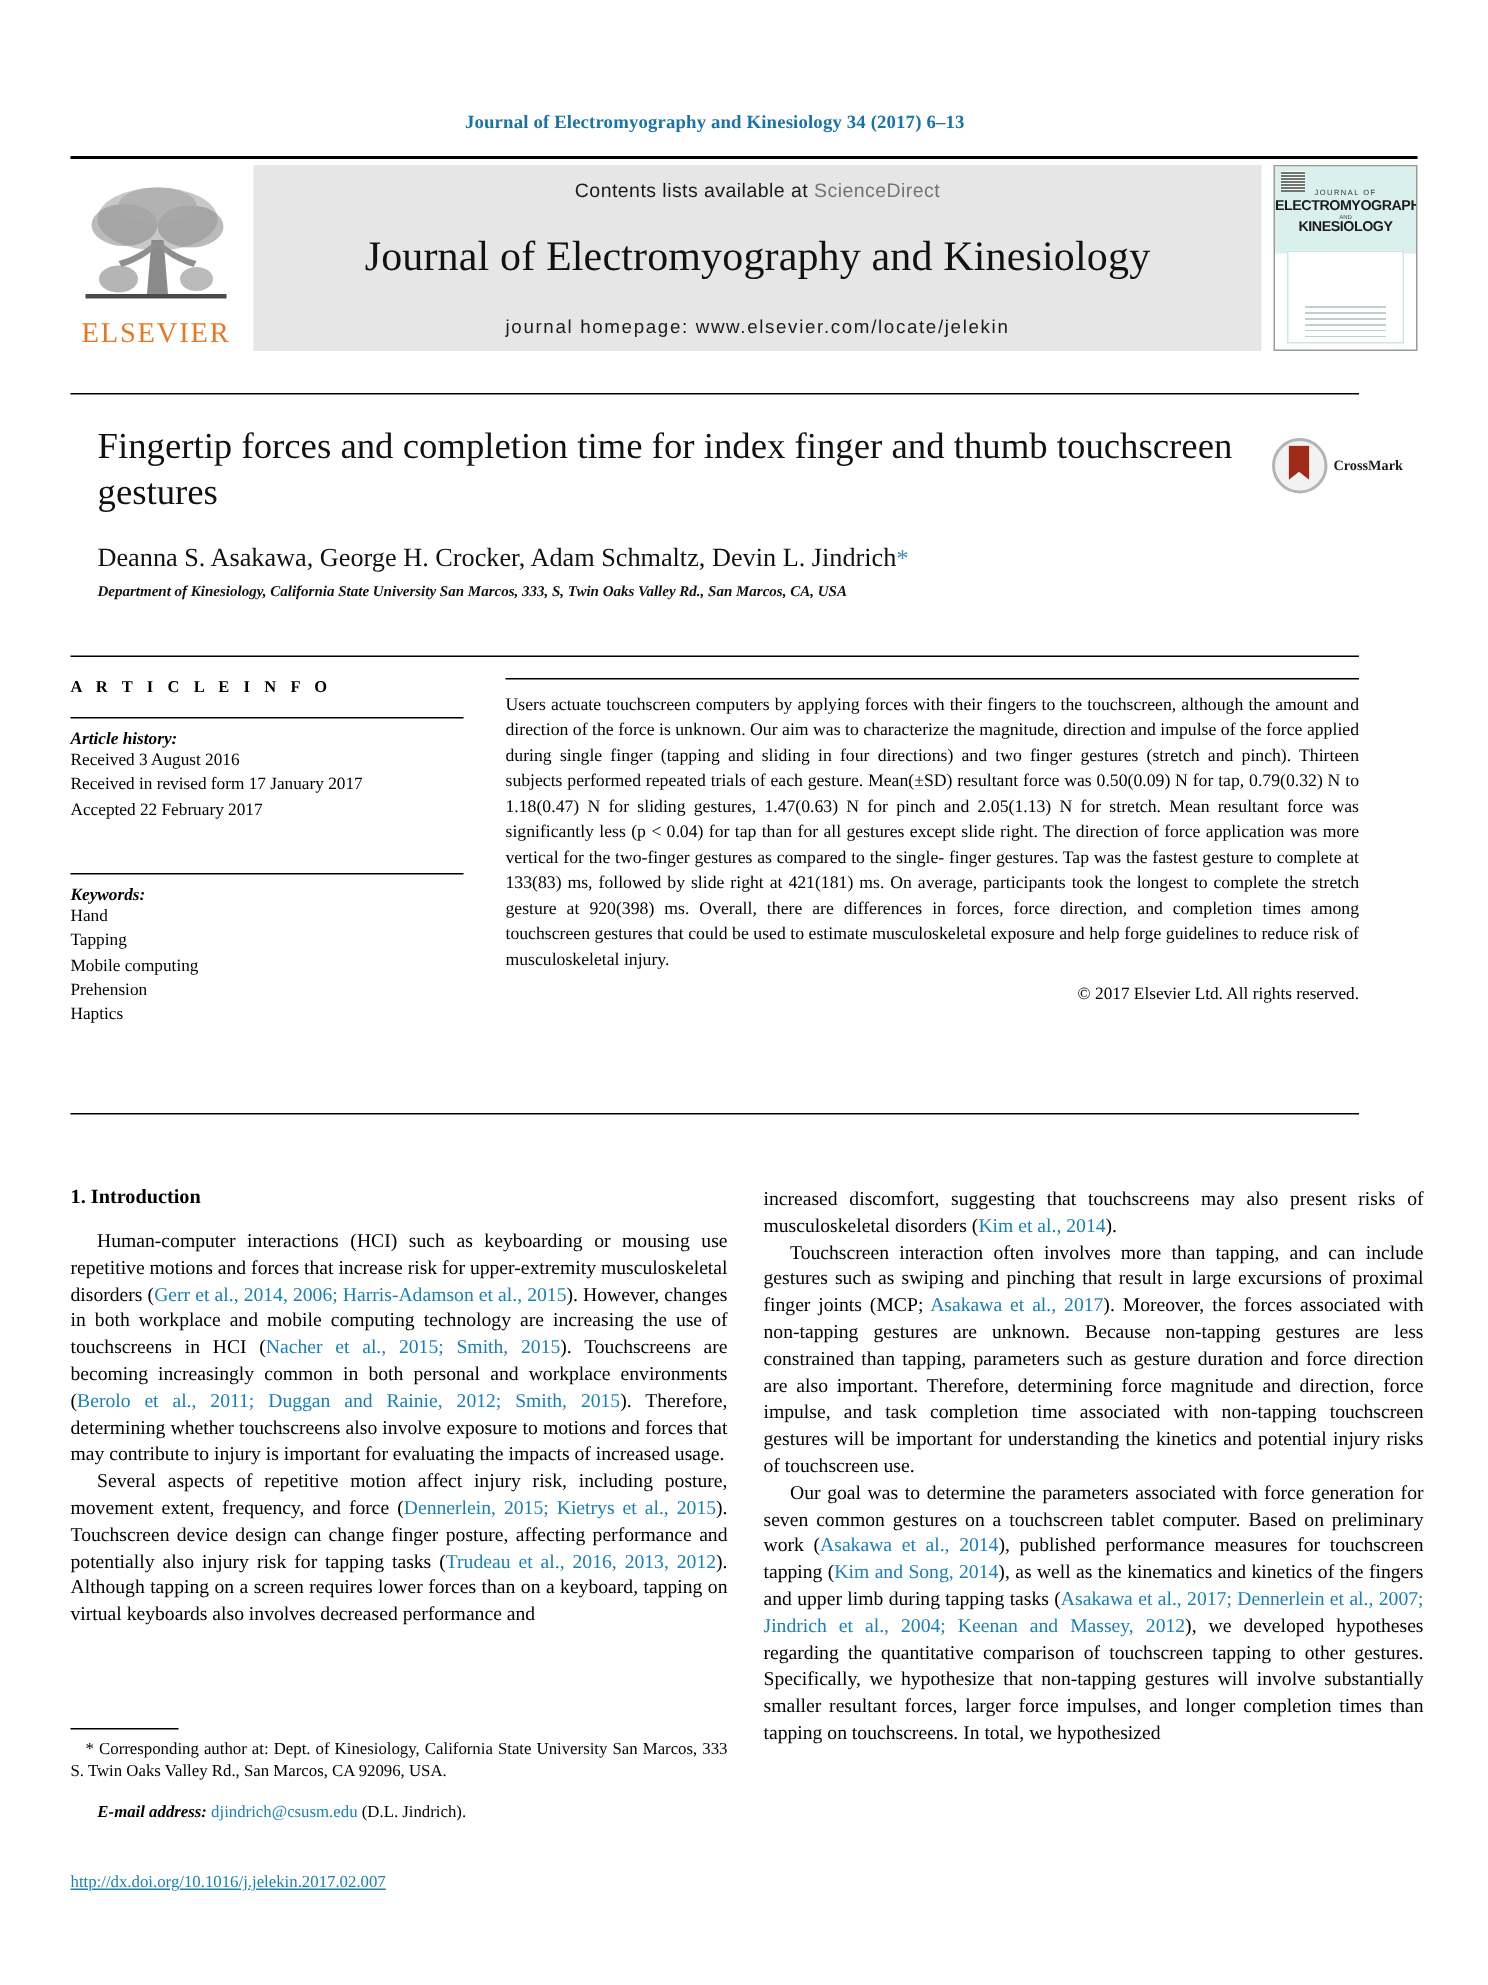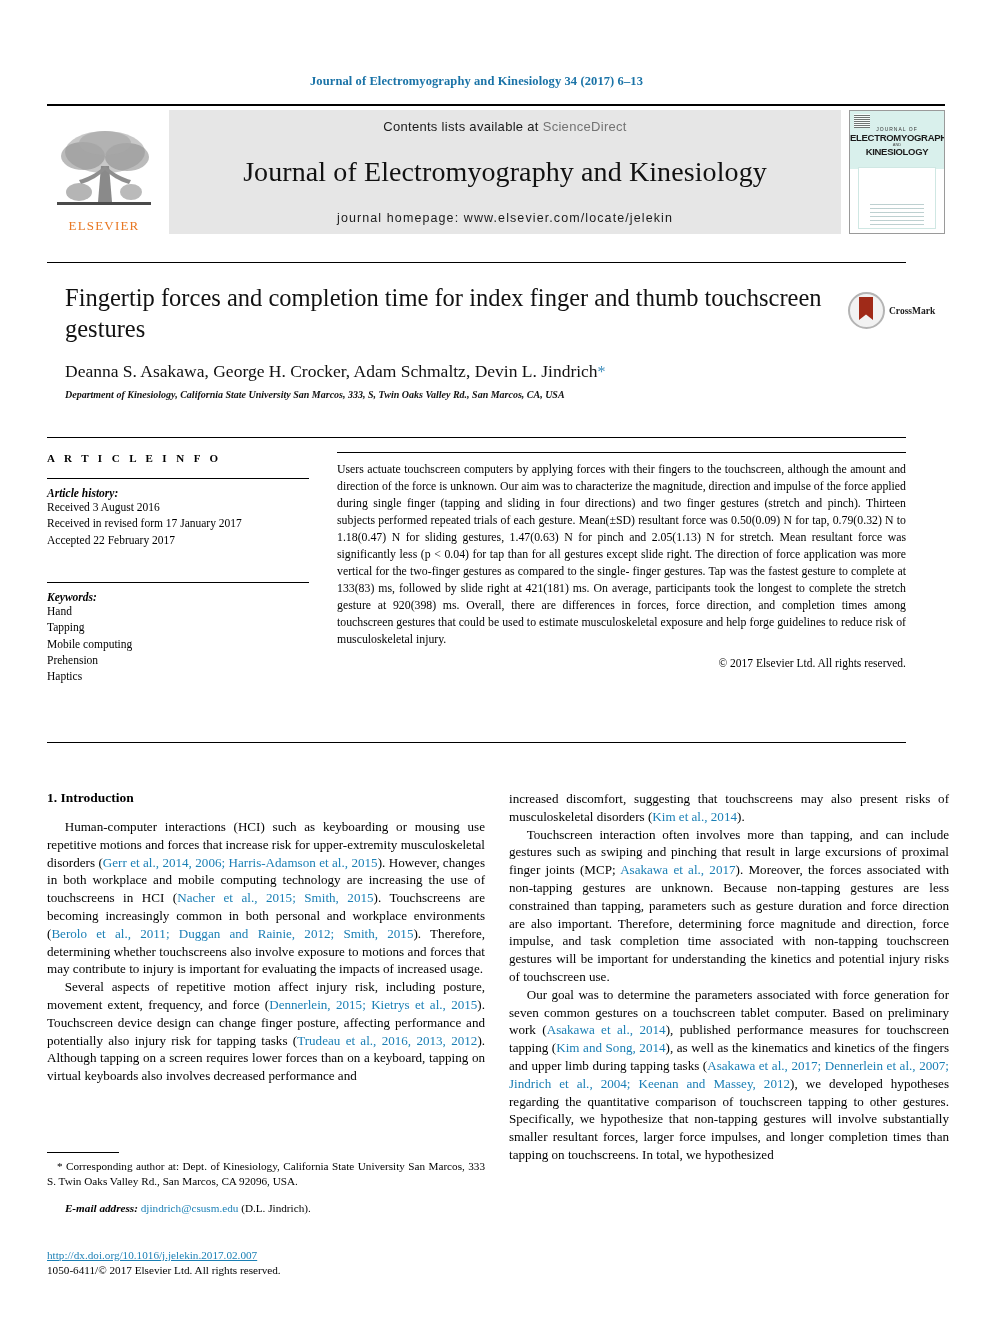--- a/index.html
+++ b/index.html
@@ -60,21 +60,21 @@
     flex: 0 0 114px;
     display: flex;
     flex-direction: column;
     align-items: center;
     justify-content: flex-end;
     padding-bottom: 2px;
   }
   .tree-svg { display:block; }
   .elsevier-word {
     font-family: "Liberation Serif", serif;
-    font-size: 13px;
+    font-size: 19px;
     letter-spacing: 1.2px;
     color: #E87722;
     line-height: 1;
     margin-top: 1px;
   }
 
   
   .masthead-center {
     flex: 1 1 auto;
     background: #e6e6e6;
@@ -451,16 +451,15 @@
     <span class="lead">* Corresponding author at: Dept. of Kinesiology, California State University San Marcos, 333 S. Twin Oaks Valley Rd., San Marcos, CA 92096, USA.</span>
     <span class="email-line">
       <em>E-mail address:</em>
       <a class="link" href="#">djindrich@csusm.edu</a>
       <span>(D.L. Jindrich).</span>
     </span>
   </div>
 
   <div class="doi-block">
     <a class="doi" href="#">http://dx.doi.org/10.1016/j.jelekin.2017.02.007</a>
-    <div>1050-6411/© 2017 Elsevier Ltd. All rights reserved.</div>
   </div>
 
 </div>
 
 </body></html>

